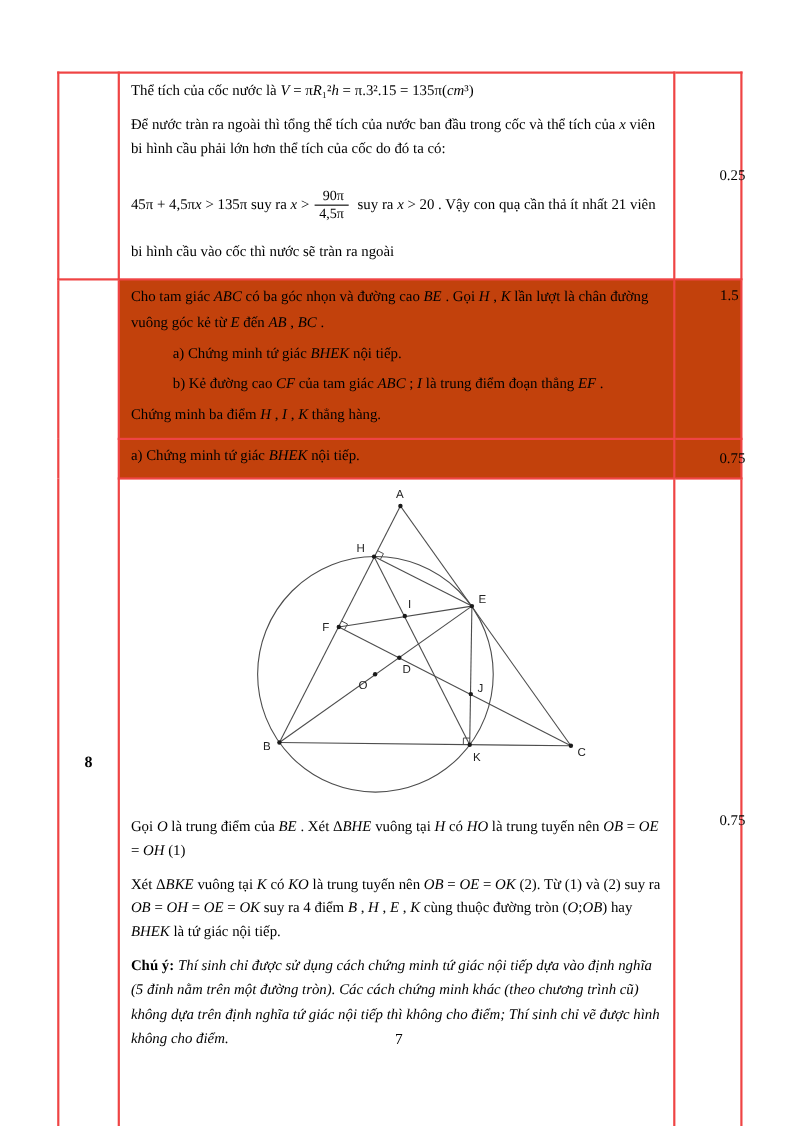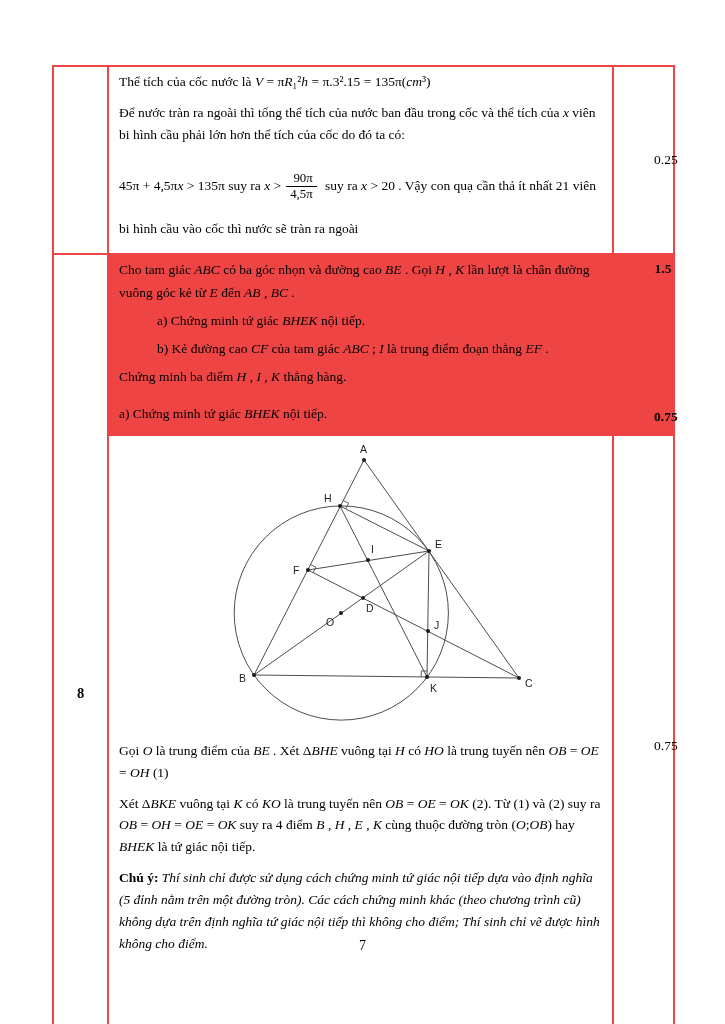--- a/index.html
+++ b/index.html
@@ -12,22 +12,22 @@
     position:absolute;left:52px;top:65px;width:621px;
     border-collapse:collapse;table-layout:fixed;
   }
   td{border:2px solid #ef4444;vertical-align:top;font-size:13.5px;}
   td.num-cell{text-align:center;}
   td.qnum-cell{text-align:center;padding-top:430px;font-weight:bold;font-size:14.5px;}
   td.content-cell{padding:4px 10px;}
   td.score-cell{text-align:center;vertical-align:middle;padding-left:40px;}
   td.score-top{vertical-align:top;padding-top:6px;}
   td.score-proof{vertical-align:top;padding-top:302px;}
-  .bold{font-weight:bold;}
-  .gray{background:#ef4444;}
+  .bold{font-weight:normal;}
+  .gray{background:#c2410c;}
   .r1-h{height:163px;} .r2-h{height:134px;} .r3-h{height:26px;} .r4-h{height:534px;}
   p{margin:0 0 9px;line-height:1.62;}
   .stmt p{margin:0 0 5px;line-height:1.7;}
   .indent{padding-left:38px;}
   .one-line{margin:0;line-height:1.45;}
   .frac{
     display:inline-flex;flex-direction:column;text-align:right;
     vertical-align:middle;margin:16px 5px;line-height:1.2;font-size:0.95em;
   }
   .frac .num{border-bottom:1px solid #000;padding:0 4px;}

